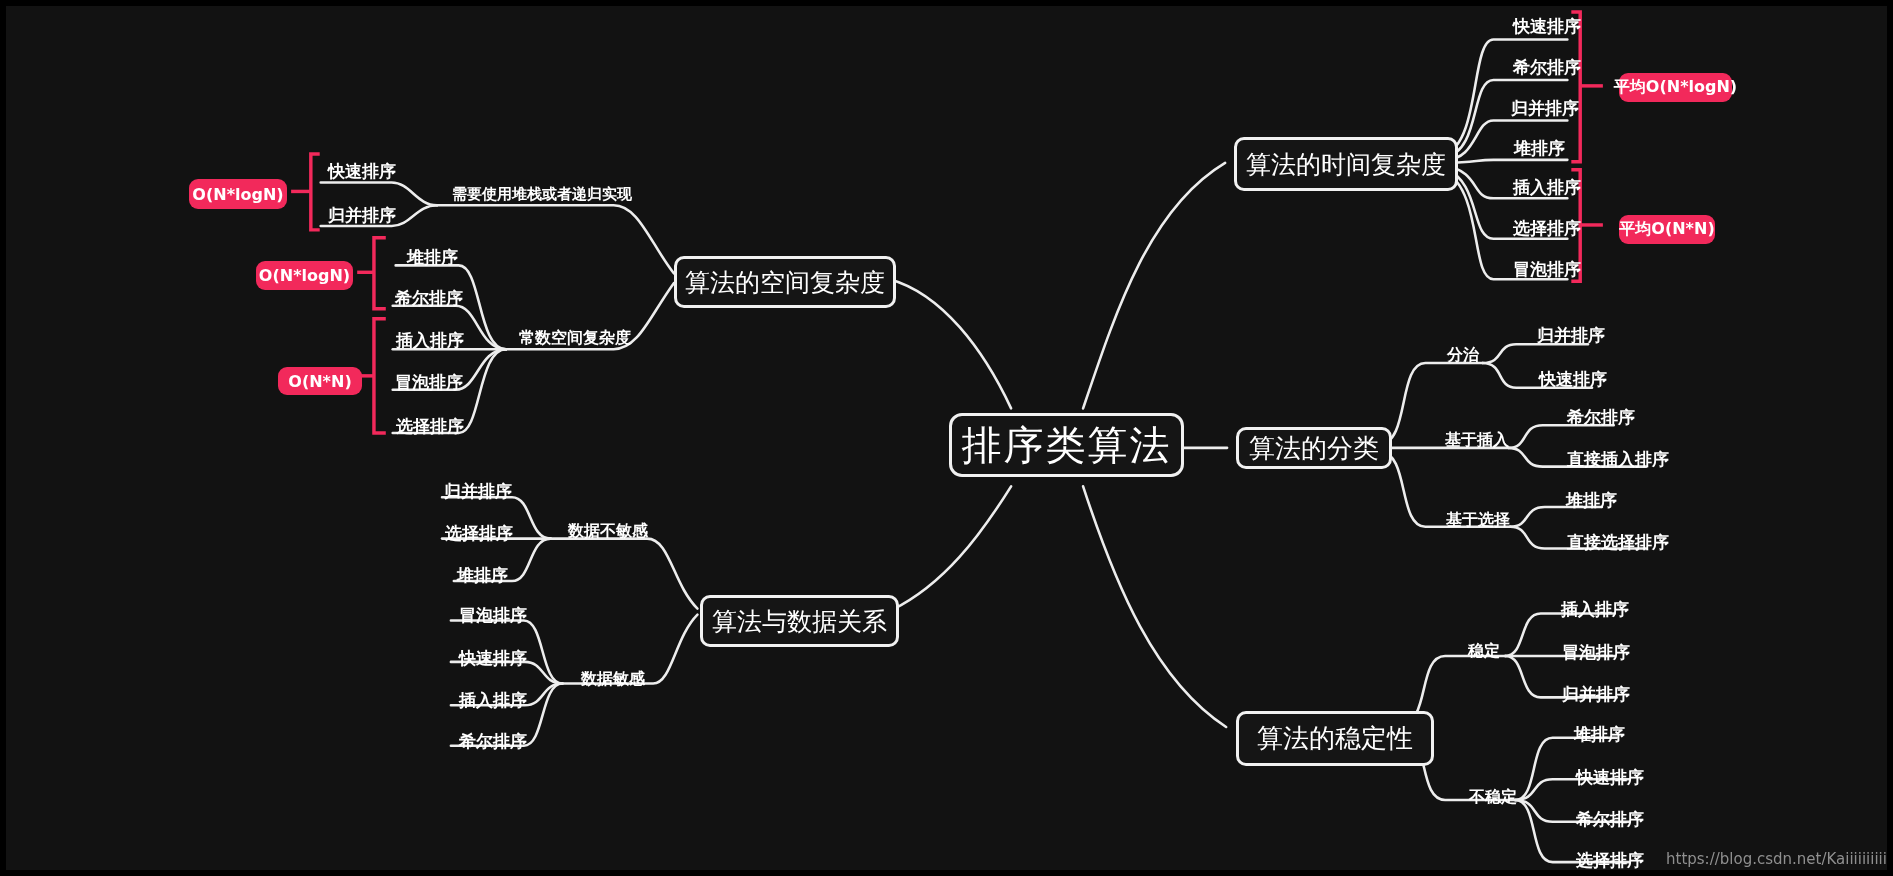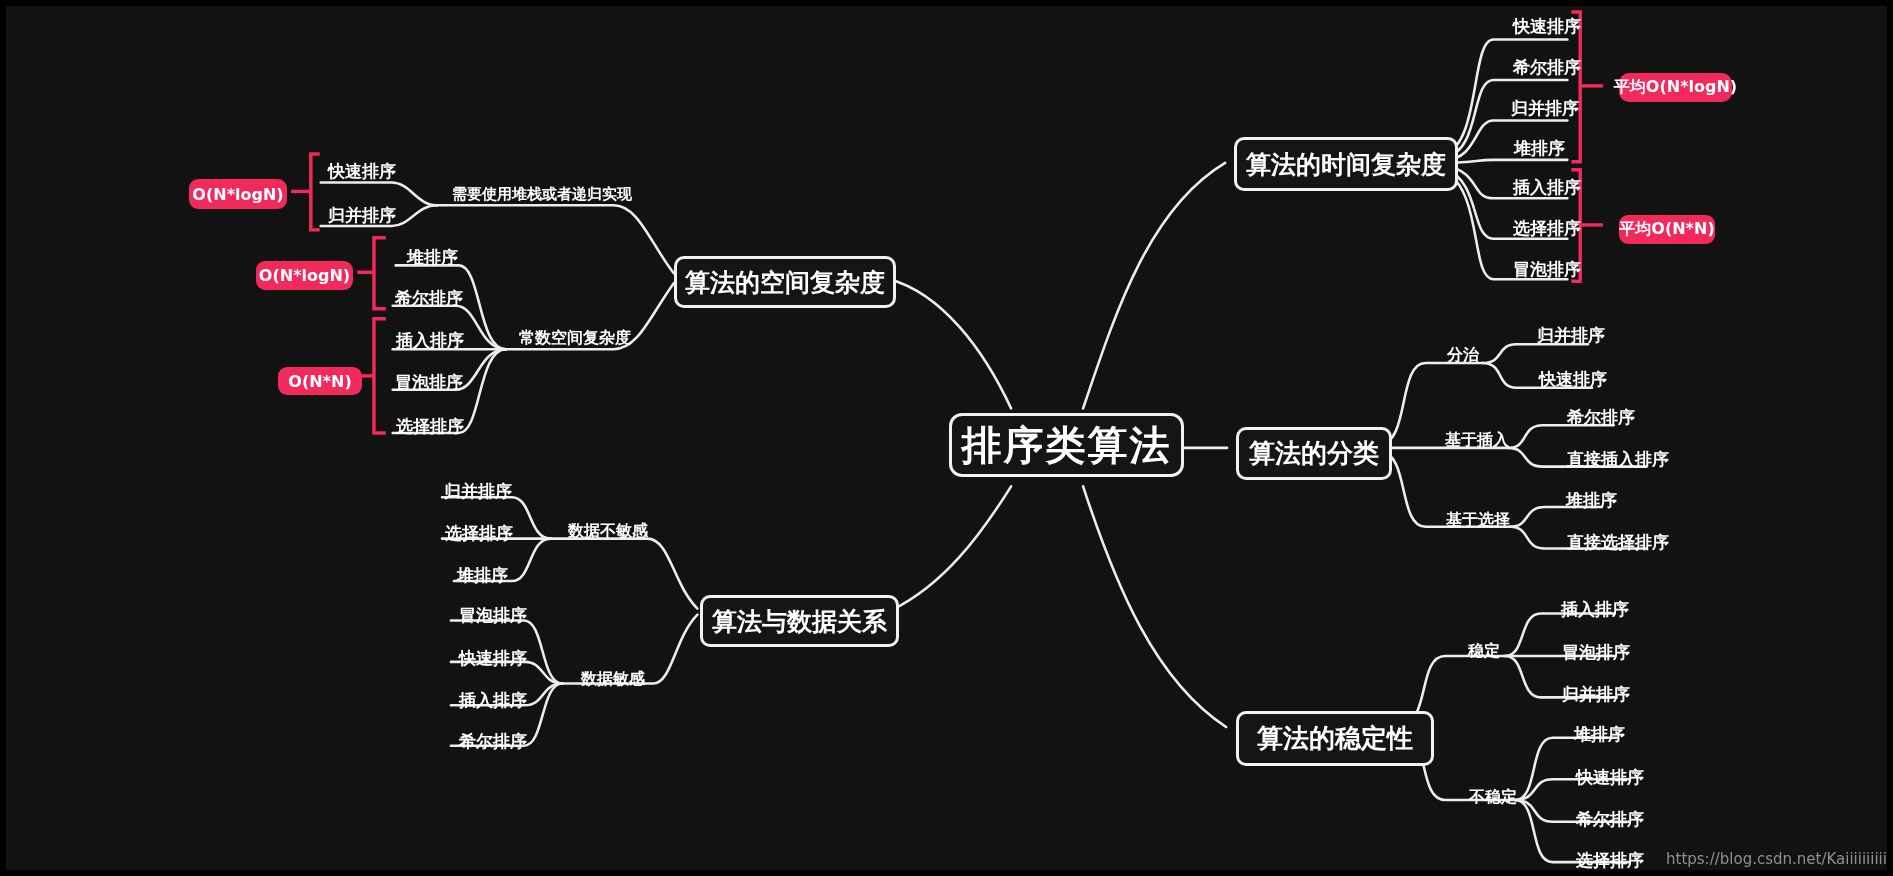--- a/index.html
+++ b/index.html
@@ -5,21 +5,21 @@
   html,body{margin:0;padding:0;background:#000;}
   .canvas{
     position:relative; width:1893px; height:876px; overflow:hidden;
     background:#121212; border:6px solid #000; box-sizing:border-box;
     font-family:"DejaVu Sans","Liberation Sans",sans-serif;
   }
   svg.wires{position:absolute;left:0;top:0;width:100%;height:100%;}
   .node{
     position:absolute; display:flex; align-items:center; justify-content:center;
     border:3px solid #f1f1f1; border-radius:10px; background:#151515;
-    color:#fff; font-weight:bold; white-space:nowrap; box-sizing:border-box;
+    color:#fff; font-weight:normal; white-space:nowrap; box-sizing:border-box;
   }
   .node.root{border-radius:13px; font-size:40px; letter-spacing:2px;}
   .topic{
     position:absolute; color:#fff; font-weight:bold; font-size:17px;
     white-space:nowrap; line-height:1;
   }
   .sub{
     position:absolute; color:#fff; font-weight:bold; font-size:16px;
     white-space:nowrap; line-height:1;
   }
@@ -108,41 +108,41 @@
       <path d="M 366 375 H 349"></path>
     </g>
   </svg>
 
   <div class="node root" style="left:943px;top:407px;width:235px;height:64px;">
       <span>排序类算法</span>
     </div>
   <div class="node" style="left:1228px;top:131px;width:224px;height:54px;font-size:25px;">
       <span>算法的时间复杂度</span>
     </div>
-  <div class="node" style="left:1230px;top:421px;width:156px;height:53px;font-size:26px;">
+  <div class="node" style="left:1230px;top:421px;width:156px;height:42px;font-size:26px;">
       <span>算法的分类</span>
     </div>
   <div class="node" style="left:1230px;top:705px;width:198px;height:55px;font-size:26px;">
       <span>算法的稳定性</span>
     </div>
   <div class="node" style="left:668px;top:250px;width:222px;height:52px;font-size:25px;">
       <span>算法的空间复杂度</span>
     </div>
   <div class="node" style="left:694px;top:589px;width:199px;height:52px;font-size:25px;">
       <span>算法与数据关系</span>
     </div>
 
   <div class="topic" style="left:1507px;top:12px;">快速排序</div>
   <div class="topic" style="left:1507px;top:53px;">希尔排序</div>
   <div class="topic" style="left:1505px;top:94px;">归并排序</div>
   <div class="topic" style="left:1508px;top:134px;">堆排序</div>
   <div class="topic" style="left:1507px;top:173px;">插入排序</div>
   <div class="topic" style="left:1507px;top:214px;">选择排序</div>
   <div class="topic" style="left:1507px;top:255px;">冒泡排序</div>
-  <div class="pill" style="left:1613px;top:67px;width:113px;height:29px;border-radius:10px;">平均O(N*logN)</div>
+  <div class="pill" style="left:1613px;top:67px;width:113px;height:29px;">平均O(N*logN)</div>
   <div class="pill" style="left:1613px;top:209px;width:96px;height:29px;">平均O(N*N)</div>
 
   <div class="sub" style="left:1441px;top:341px;">分治</div>
   <div class="topic" style="left:1531px;top:321px;">归并排序</div>
   <div class="topic" style="left:1533px;top:365px;">快速排序</div>
   <div class="sub" style="left:1439px;top:426px;">基于插入</div>
   <div class="topic" style="left:1561px;top:403px;">希尔排序</div>
   <div class="topic" style="left:1561px;top:445px;">直接插入排序</div>
   <div class="sub" style="left:1440px;top:506px;">基于选择</div>
   <div class="topic" style="left:1560px;top:486px;">堆排序</div>

